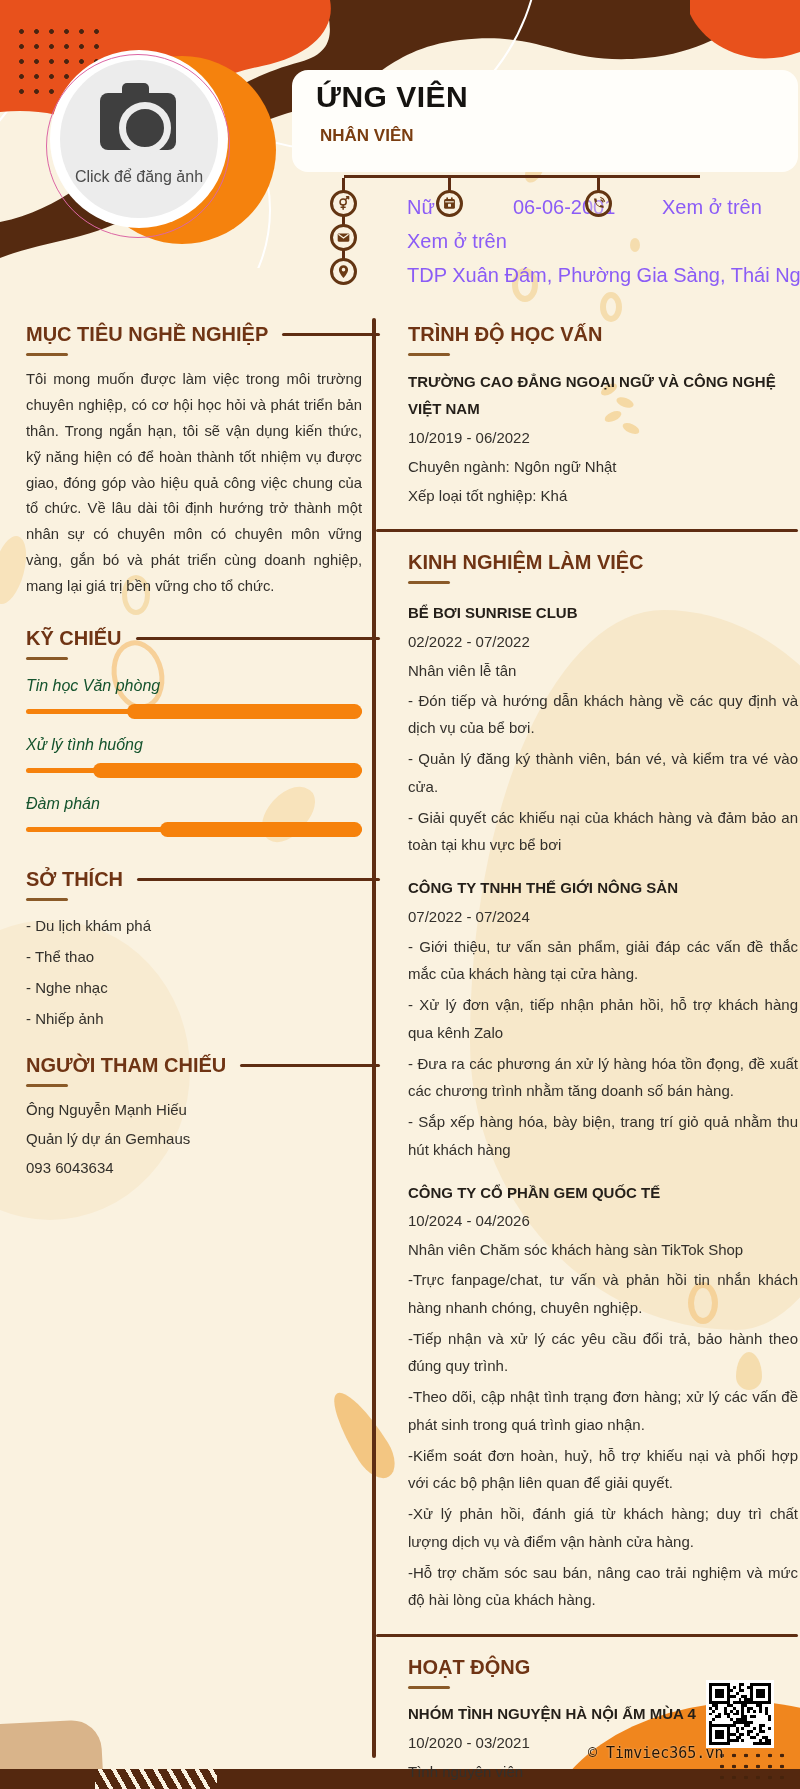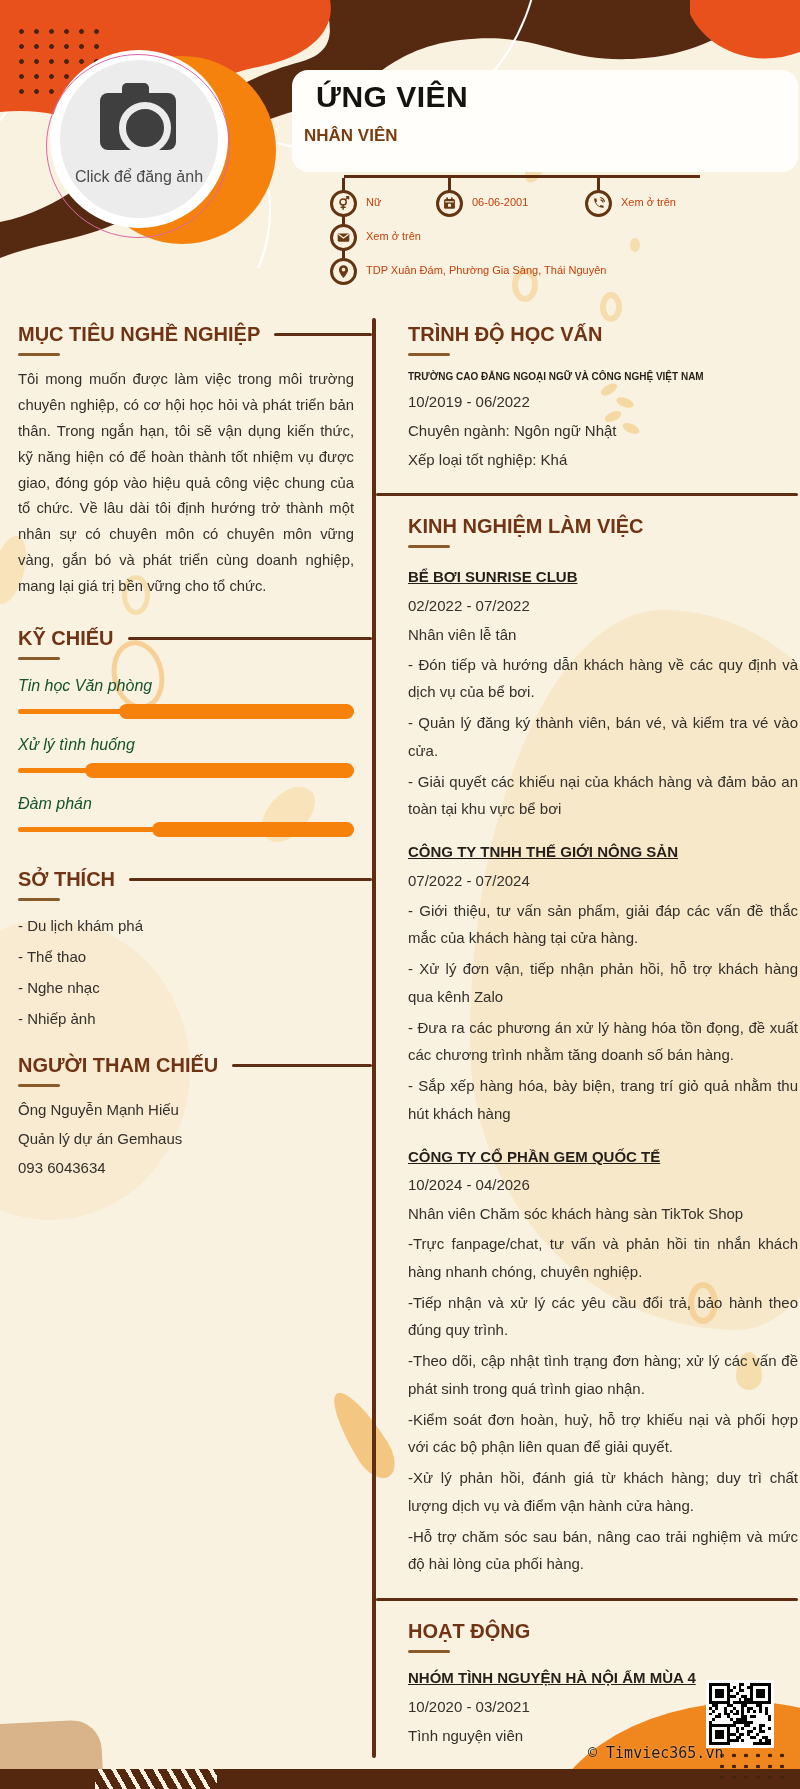--- a/index.html
+++ b/index.html
@@ -18,54 +18,54 @@
   .photo-white{position:absolute;left:50px;top:50px;width:178px;height:178px;background:#FFFFFF;border-radius:50%;z-index:3;}
   .photo-inner{position:absolute;left:60px;top:60px;width:158px;height:158px;background:#ECECEC;border-radius:50%;z-index:4;cursor:pointer;}
   .cam{position:absolute;left:40px;top:33px;width:76px;height:57px;background:#3F3F3F;border-radius:8px;}
   .cam::before{content:"";position:absolute;top:-10px;left:22px;width:27px;height:14px;background:#3F3F3F;border-radius:5px 5px 0 0;}
   .cam::after{content:"";position:absolute;top:9px;left:19px;width:38px;height:38px;border:7px solid #ECECEC;border-radius:50%;background:#3F3F3F;}
   .photo-label{position:absolute;left:0;top:108px;width:158px;text-align:center;font-size:16px;color:#4b4b4b;}
 
   
   .name-card{position:absolute;left:292px;top:70px;width:506px;height:102px;background:#FFFEFA;border-radius:16px;z-index:2;}
   .cv-name{position:absolute;left:316px;top:80px;font-size:30px;font-weight:bold;color:#151310;letter-spacing:.5px;z-index:3;}
-  .cv-title{position:absolute;left:304px;top:126px;font-size:17px;font-weight:bold;color:#7A3D10;z-index:3;}
+  .cv-title{position:absolute;left:320px;top:126px;font-size:17px;font-weight:bold;color:#7A3D10;z-index:3;}
 
   
   .cline{position:absolute;background:#5E2D12;z-index:2;}
   .cicon{position:absolute;width:27px;height:27px;border:3px solid #633512;border-radius:50%;z-index:3;
          display:flex;align-items:center;justify-content:center;background:rgba(250,242,224,.35);}
-  .clabel{position:absolute;font-size:11px;color:#c2410c;z-index:3;white-space:nowrap;}
+  .clabel{position:absolute;font-size:20px;color:#8b5cf6;z-index:3;white-space:nowrap;margin-left:41px;}
 
   
   .divider-v{position:absolute;left:372px;top:318px;width:4px;height:1440px;background:#5E2D12;border-radius:2px;z-index:2;}
-  .col-left{position:absolute;left:18px;top:322px;width:336px;z-index:2;}
+  .col-left{position:absolute;left:26px;top:322px;width:336px;z-index:2;}
   .col-right{position:absolute;left:408px;top:322px;width:390px;z-index:2;}
 
   .h2row{display:flex;align-items:center;gap:14px;}
   .h2text{font-size:20px;font-weight:bold;color:#6F3414;line-height:1.2;white-space:nowrap;}
   .h2line{flex:1;height:3px;background:#5E2D12;border-radius:2px;margin-right:-18px;}
   .h2u{width:42px;height:3px;background:#8A5A28;border-radius:2px;margin-top:7px;}
   .sec-div{height:3px;background:#5E2D12;border-radius:2px;margin:20px 0 18px -32px;width:calc(100% + 32px);}
 
   .p-just{font-size:14.8px;line-height:1.75;text-align:justify;color:#33302b;margin:11px 0 0;}
   .mt26{margin-top:26px;} .mt30{margin-top:30px;}
 
   .skill-label{font-size:16px;color:#14532d;margin:17px 0 9px;font-style:italic;}
   .bar{position:relative;height:15px;}
   .bar-thin{position:absolute;left:0;right:0;top:5px;height:5px;background:#F6820C;border-radius:3px;}
   .bar-thick{position:absolute;top:0;right:0;height:15px;background:#F6820C;border-radius:9px;}
 
   .hobby{font-size:15px;color:#33302b;margin:0 0 14px;}
   .ref-line{font-size:15px;color:#33302b;margin:0 0 12px;}
 
-  .school{font-size:10px;font-weight:bold;color:#241f19;line-height:1.8;margin:12px 0 2px;}
+  .school{font-size:15px;font-weight:bold;color:#241f19;line-height:1.8;margin:12px 0 2px;}
   .line15{font-size:15px;color:#33302b;line-height:1.8;margin:2px 0;}
   .job{margin-top:16px;}
-  .job-title{font-size:15px;font-weight:bold;color:#241f19;line-height:1.7;text-decoration:underline;}
+  .job-title{font-size:15px;font-weight:bold;color:#241f19;line-height:1.7;}
   .bullet{font-size:15px;line-height:1.85;text-align:justify;color:#33302b;margin:3px 0;}
 
   
   .dec{position:absolute;z-index:0;}
   .blob-beige{left:470px;top:610px;width:430px;height:720px;background:#F7E8CA;
     border-radius:45% 55% 38% 62% / 60% 42% 58% 40%;}
   .blob-pale{left:-90px;top:920px;width:280px;height:300px;background:#F8EBD1;border-radius:50%;}
   .tan{background:#F5DDAE;}
 
   
@@ -275,21 +275,21 @@
         </div>
         <div class="job">
           <div class="job-title">CÔNG TY CỔ PHẦN GEM QUỐC TẾ</div>
           <div class="line15">10/2024 - 04/2026</div>
           <div class="line15">Nhân viên Chăm sóc khách hàng sàn TikTok Shop</div>
           <div class="bullet">-Trực fanpage/chat, tư vấn và phản hồi tin nhắn khách hàng nhanh chóng, chuyên nghiệp.</div>
           <div class="bullet">-Tiếp nhận và xử lý các yêu cầu đổi trả, bảo hành theo đúng quy trình.</div>
           <div class="bullet">-Theo dõi, cập nhật tình trạng đơn hàng; xử lý các vấn đề phát sinh trong quá trình giao nhận.</div>
           <div class="bullet">-Kiểm soát đơn hoàn, huỷ, hỗ trợ khiếu nại và phối hợp với các bộ phận liên quan để giải quyết.</div>
           <div class="bullet">-Xử lý phản hồi, đánh giá từ khách hàng; duy trì chất lượng dịch vụ và điểm vận hành cửa hàng.</div>
-          <div class="bullet">-Hỗ trợ chăm sóc sau bán, nâng cao trải nghiệm và mức độ hài lòng của phối hàng.</div>
+          <div class="bullet">-Hỗ trợ chăm sóc sau bán, nâng cao trải nghiệm và mức độ hài lòng của khách hàng.</div>
         </div>
       </div>
 
     <div class="sec-div"></div>
 
     <div class="h2row">
       <span class="h2text">HOẠT ĐỘNG</span>
     </div>
     <div class="h2u"></div>
     <div id="activities-list">

